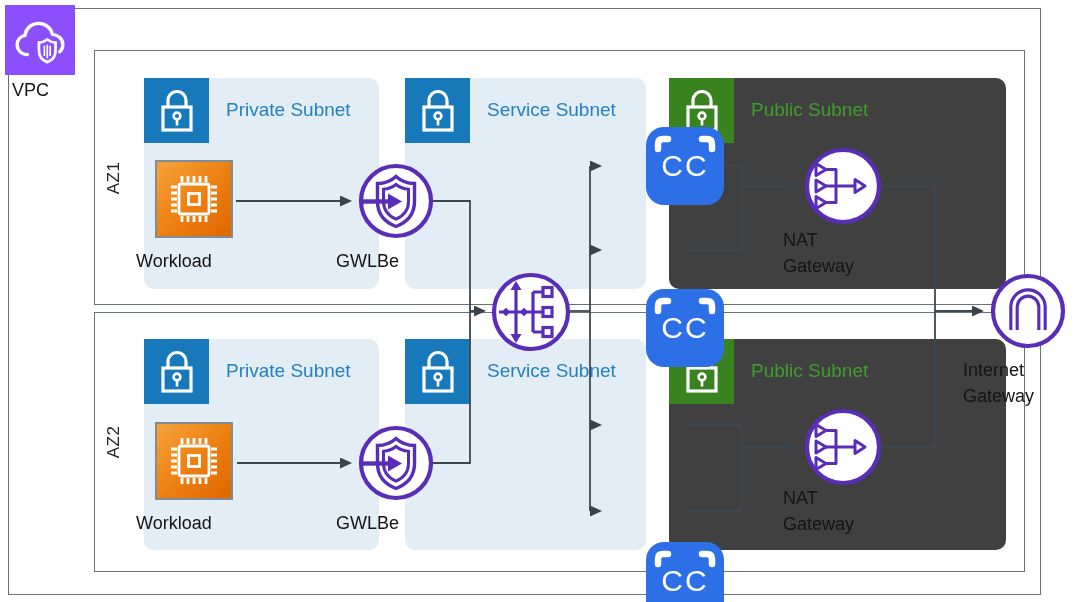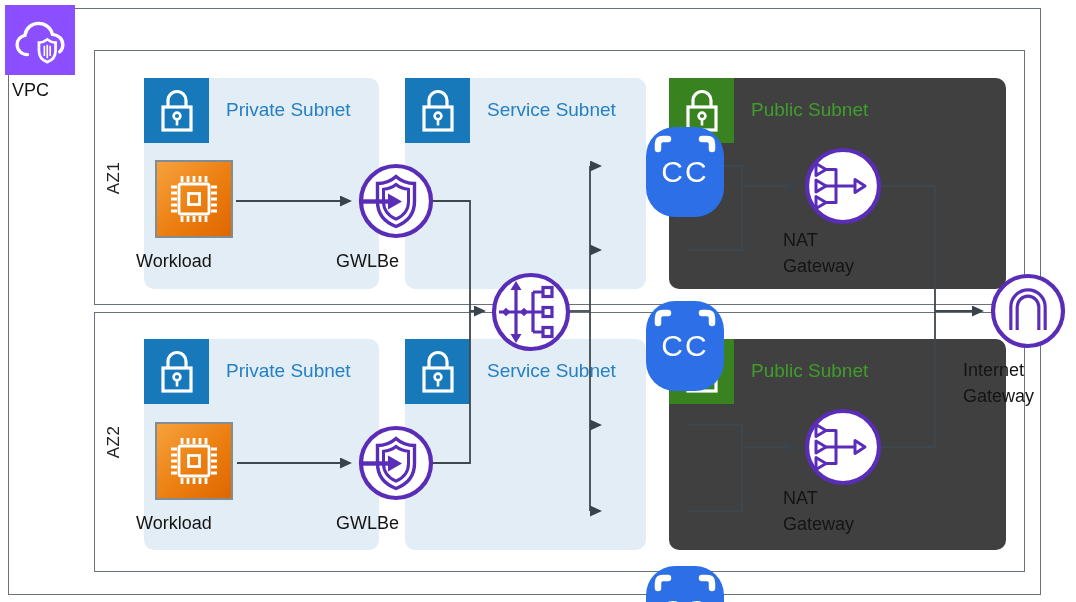--- a/index.html
+++ b/index.html
@@ -30,21 +30,21 @@
   .green-t{color:#3F9E2B;}
 
   .edges{position:absolute;left:0;top:0;z-index:3;pointer-events:none;}
 
   .node{position:absolute;z-index:4;}
   .node-label{position:absolute;z-index:4;font-size:18px;line-height:26px;color:#141414;
               text-align:left;white-space:pre-line;width:120px;}
   .workload{width:78px;height:78px;border:2px solid #828C94;
             background:linear-gradient(135deg,#F6A23C 0%,#EC7E10 55%,#DE6700 100%);
             display:flex;align-items:center;justify-content:center;}
-  .cc{width:78px;height:90px;border-radius:29px;background:#2C6FE6;color:#fff;
+  .cc{width:78px;height:78px;border-radius:18px;background:#2C6FE6;color:#fff;
       display:flex;align-items:center;justify-content:center;
       font-size:30px;letter-spacing:2px;position:relative;}
   .cc svg.corners{position:absolute;left:0;top:0;}
 </style>
 </head>
 <body>
 
 <div class="stage">
 
   <div class="vpc-border"></div>

